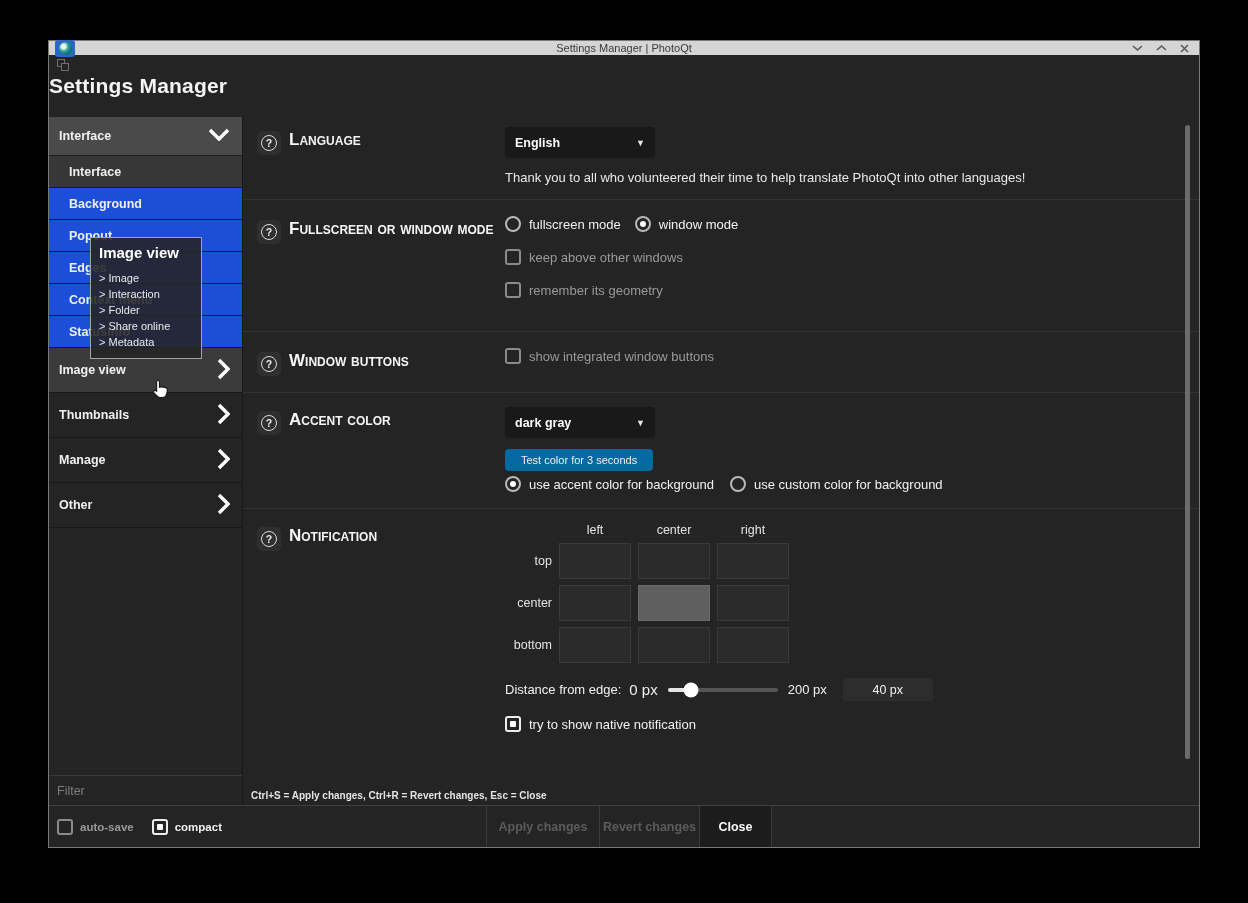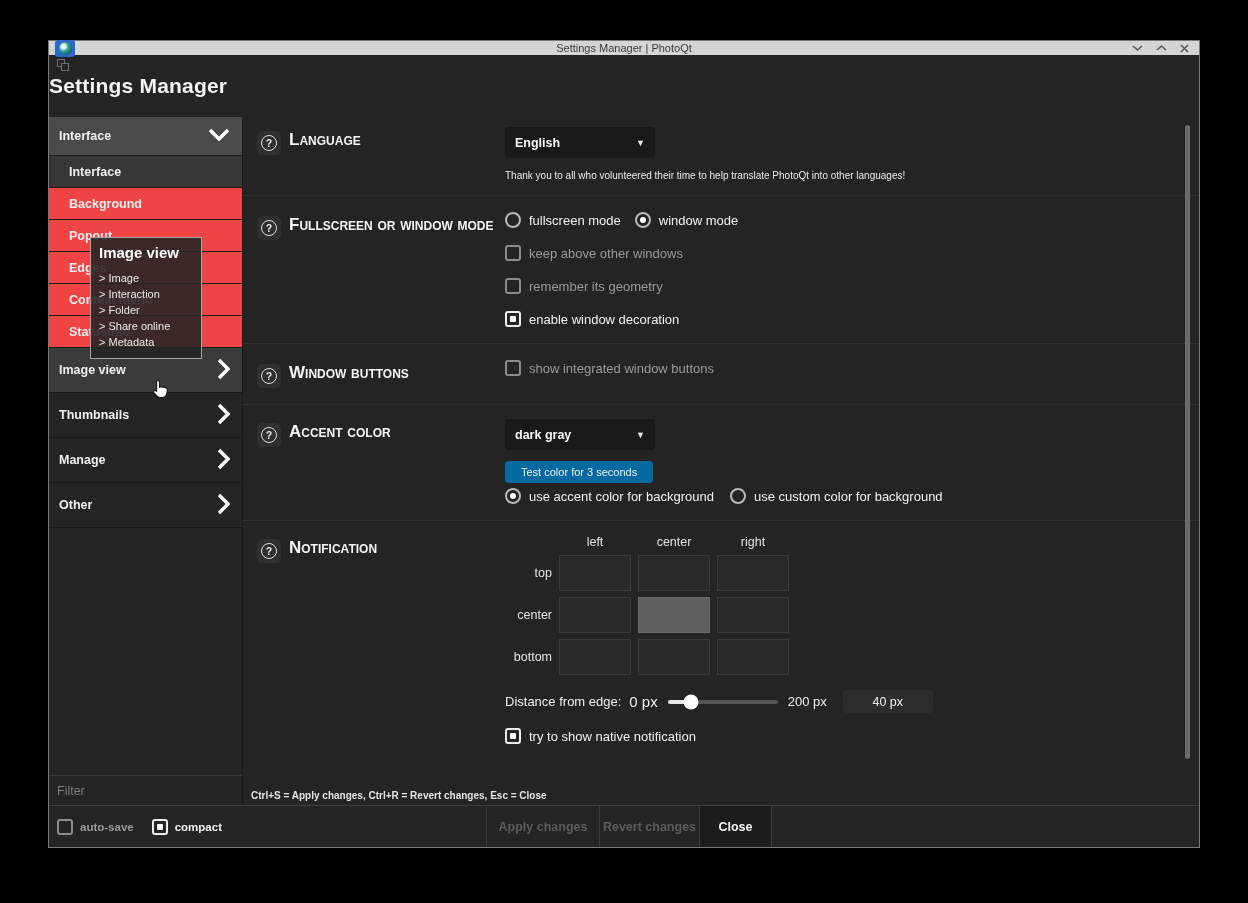--- a/index.html
+++ b/index.html
@@ -37,21 +37,21 @@
   .sidebar { width:194px; flex:0 0 auto; display:flex; flex-direction:column;
              border-right:1px solid #181818; }
   .cat-row { display:flex; align-items:center; padding:0 12px 0 10px;
              border-top:1px solid #181818; color:#f0f0f0; font-weight:bold; font-size:12.5px; }
   .cat-row .chev { margin-left:auto; }
   .cat-row.expanded { height:38px; background:#4a4a4a; border-top:none; }
   .cat-row.collapsed { height:45px; background:#242424; }
   .cat-row.hovered { background:#3b3b3b; }
   .sub-list { display:flex; flex-direction:column; }
   .sub-item { height:32px; display:flex; align-items:center; padding-left:20px;
-              font-size:12.5px; font-weight:bold; color:#efefef; background:#ef4444;
+              font-size:12.5px; font-weight:bold; color:#efefef; background:#1d4ed8;
               border-top:1px solid #1c1c1c; }
   .sub-item.selected { background:#373737; }
   .sidebar-spacer { flex:1; border-top:1px solid #181818; }
   .filter-box { height:30px; border-top:1px solid #3a3a3a; display:flex; align-items:center; }
   .filter-box input { width:100%; height:100%; background:transparent; border:none; outline:none;
                       padding-left:8px; font-size:12.5px; color:#cfcfcf;
                       font-family:"Liberation Sans", sans-serif; }
   .filter-box input::placeholder { color:#7d7d7d; }
 
   
@@ -73,21 +73,21 @@
   .sect-language { padding:10px 0 14px; }
   .sect-fullscreen { padding:16px 0 16px; }
   .sect-winbuttons { padding:16px 0 16px; }
   .sect-accent { padding:14px 0 16px; }
   .sect-notification { padding:14px 0 14px; border-bottom:none; }
 
   .dropdown { width:150px; height:31px; background:#191919; border-radius:4px;
               display:flex; align-items:center; padding:0 10px; }
   .dropdown .dd-label { font-size:12.5px; font-weight:bold; color:#fafafa; }
   .dropdown .dd-arrow { margin-left:auto; font-size:9px; color:#e8e8e8; }
-  .note { margin-top:12px; font-size:10px; color:#e9e9e9; }
+  .note { margin-top:12px; font-size:13px; color:#e9e9e9; }
 
   .ctrl-row { display:flex; align-items:center; gap:8px; }
   .radio { width:16px; height:16px; border:2px solid #b9b9b9; border-radius:50%;
            position:relative; flex:0 0 auto; }
   .radio.checked::after { content:""; position:absolute; inset:3px; border-radius:50%; background:#fff; }
   .checkbox { width:16px; height:16px; border:2px solid #8b8b8b; border-radius:3px;
               position:relative; flex:0 0 auto; }
   .checkbox.checked { border-color:#ececec; }
   .checkbox.checked::after { content:""; position:absolute; inset:3px; background:#fff; border-radius:1px; }
   .opt-label { font-size:13px; color:#f1f1f1; }
@@ -286,24 +286,20 @@
                 <span class="opt-label">window mode</span>
               </div>
               <div class="ctrl-row mb17">
                 <span class="checkbox"></span>
                 <span class="opt-label dim">keep above other windows</span>
               </div>
               <div class="ctrl-row mb17">
                 <span class="checkbox"></span>
                 <span class="opt-label dim">remember its geometry</span>
               </div>
-              <div class="ctrl-row">
-                <span class="checkbox checked"></span>
-                <span class="opt-label">enable window decoration</span>
-              </div>
             </div>
           </div>
 
           <div class="section sect-winbuttons">
             <div class="sec-icon">
                 <span class="qmark">?</span>
               </div>
             <div class="sec-title">Window buttons</div>
             <div class="sec-controls">
               <div class="ctrl-row">

